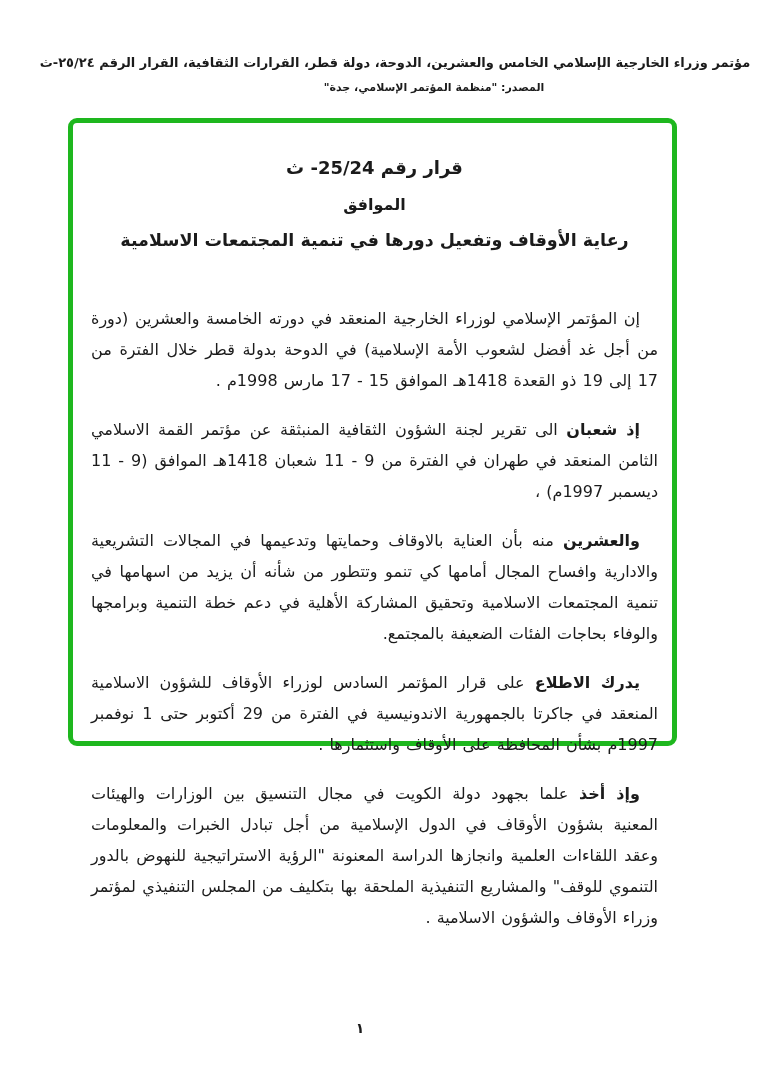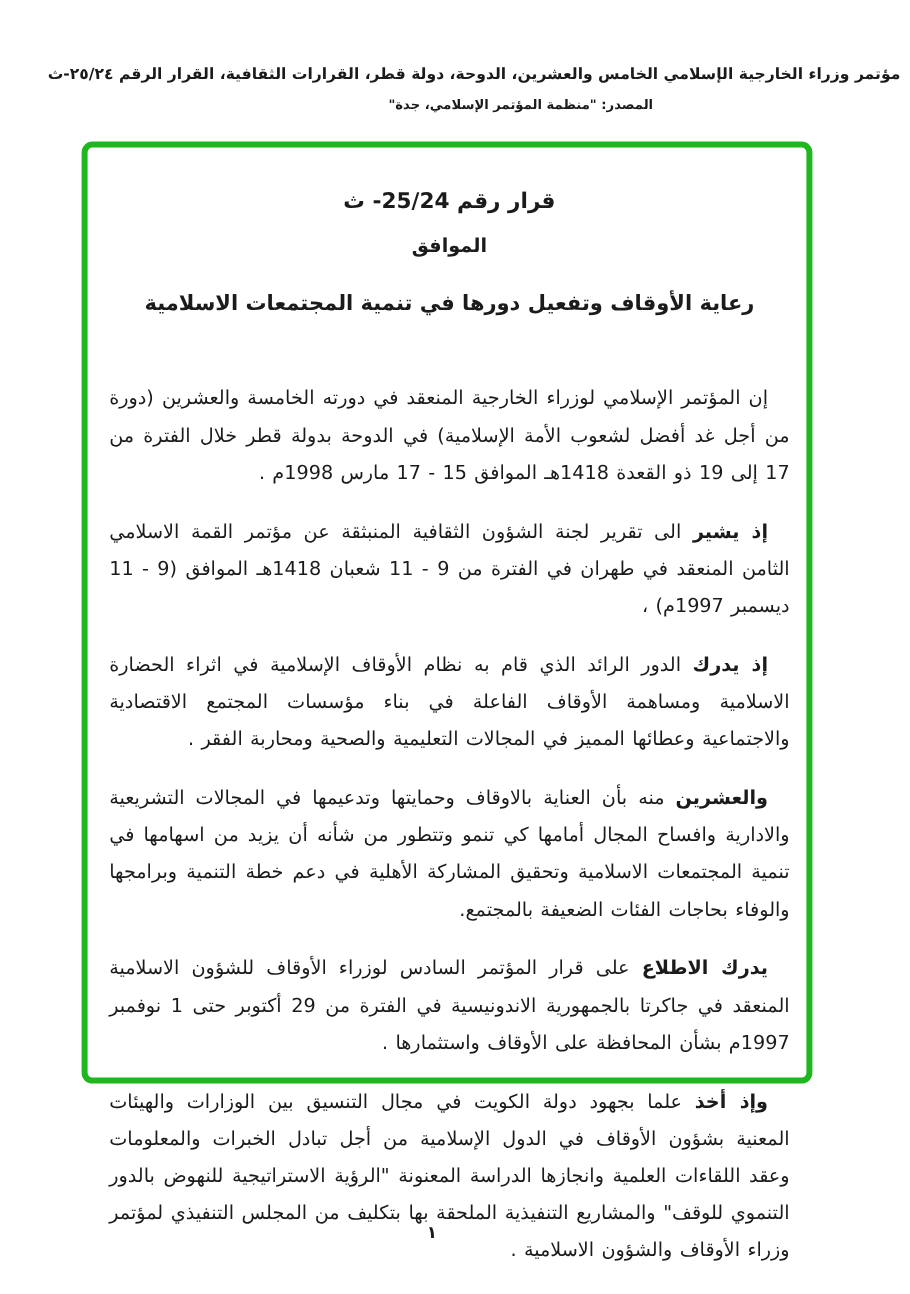--- a/index.html
+++ b/index.html
@@ -33,21 +33,21 @@
     left: 39px;              
     margin-top: 10px;
     font-size: 11px;
     line-height: 14px;
   }
 
   
   .green-box {
     position: absolute;
     left: 68px; top: 118px;
-    width: 609px; height: 785px;
+    width: 609px; height: 628px;
     border: 5px solid var(--accent);
     border-radius: 9px;
     background: #ffffff;
     direction: rtl;
     padding: 33px 14px 0 18px;
   }
 
   .res-title {
     margin: 0;
     text-align: center;
@@ -57,21 +57,21 @@
   }
   .res-subject-label {
     margin: 14px 0 0;
     text-align: center;
     font-size: 16px;
     line-height: 22px;
     font-weight: bold;
     letter-spacing: 2px;
   }
   .res-subject {
-    margin: 24px 0 0;
+    margin: 11px 0 0;
     text-align: center;
     font-size: 17.5px;
     line-height: 26px;
     font-weight: bold;
   }
 
   .res-body { margin-top: 50px; }
   .res-body p {
     margin: 0 0 18px;
     font-size: 16px;
@@ -99,21 +99,20 @@
   <div class="header-source">المصدر:  "منظمة المؤتمر الإسلامي، جدة"</div>
 </header>
 
 <main class="green-box">
   <h1 class="res-title">قرار رقم 25/24- ث</h1>
   <h2 class="res-subject-label">الموافق</h2>
   <h3 class="res-subject">رعاية الأوقاف وتفعيل دورها في تنمية المجتمعات الاسلامية</h3>
 
   <section class="res-body">
     <p><b></b><span>إن المؤتمر الإسلامي لوزراء الخارجية المنعقد في دورته الخامسة والعشرين (دورة من أجل غد أفضل لشعوب الأمة الإسلامية) في الدوحة بدولة قطر خلال الفترة من 17 إلى 19 ذو القعدة 1418هـ الموافق 15 - 17 مارس 1998م .</span></p>
-    <p><b>إذ يشير</b><span> الى تقرير لجنة الشؤون الثقافية المنبثقة عن مؤتمر القمة الاسلامي الثامن المنعقد في طهران في الفترة من 9 - 11 شعبان 1418هـ الموافق (9 - 11 ديسمبر 1997م) ،</span></p>
-    <p><b>إذ يدرك</b><span> الدور الرائد الذي قام به نظام الأوقاف الإسلامية في اثراء الحضارة الاسلامية ومساهمة الأوقاف الفاعلة في بناء مؤسسات المجتمع الاقتصادية والاجتماعية وعطائها المميز في المجالات التعليمية والصحية ومحاربة الفقر .</span></p>
+    <p><b>إذ شعبان</b><span> الى تقرير لجنة الشؤون الثقافية المنبثقة عن مؤتمر القمة الاسلامي الثامن المنعقد في طهران في الفترة من 9 - 11 شعبان 1418هـ الموافق (9 - 11 ديسمبر 1997م) ،</span></p>
     <p><b>والعشرين</b><span> منه بأن العناية بالاوقاف وحمايتها وتدعيمها في المجالات التشريعية والادارية وافساح المجال أمامها كي تنمو وتتطور من شأنه أن يزيد من اسهامها في تنمية المجتمعات الاسلامية وتحقيق المشاركة الأهلية في دعم خطة التنمية وبرامجها والوفاء بحاجات الفئات الضعيفة بالمجتمع.</span></p>
     <p><b>يدرك الاطلاع</b><span> على قرار المؤتمر السادس لوزراء الأوقاف للشؤون الاسلامية المنعقد في جاكرتا بالجمهورية الاندونيسية في الفترة من 29 أكتوبر حتى 1 نوفمبر 1997م بشأن المحافظة على الأوقاف واستثمارها .</span></p>
     <p><b>وإذ أخذ</b><span> علما بجهود دولة الكويت في مجال التنسيق بين الوزارات والهيئات المعنية بشؤون الأوقاف في الدول الإسلامية من أجل تبادل الخبرات والمعلومات وعقد اللقاءات العلمية وانجازها الدراسة المعنونة "الرؤية الاستراتيجية للنهوض بالدور التنموي للوقف" والمشاريع التنفيذية الملحقة بها بتكليف من المجلس التنفيذي لمؤتمر وزراء الأوقاف والشؤون الاسلامية .</span></p>
   </section>
 </main>
 
 <footer class="page-number">١</footer>
 
 </body></html>

